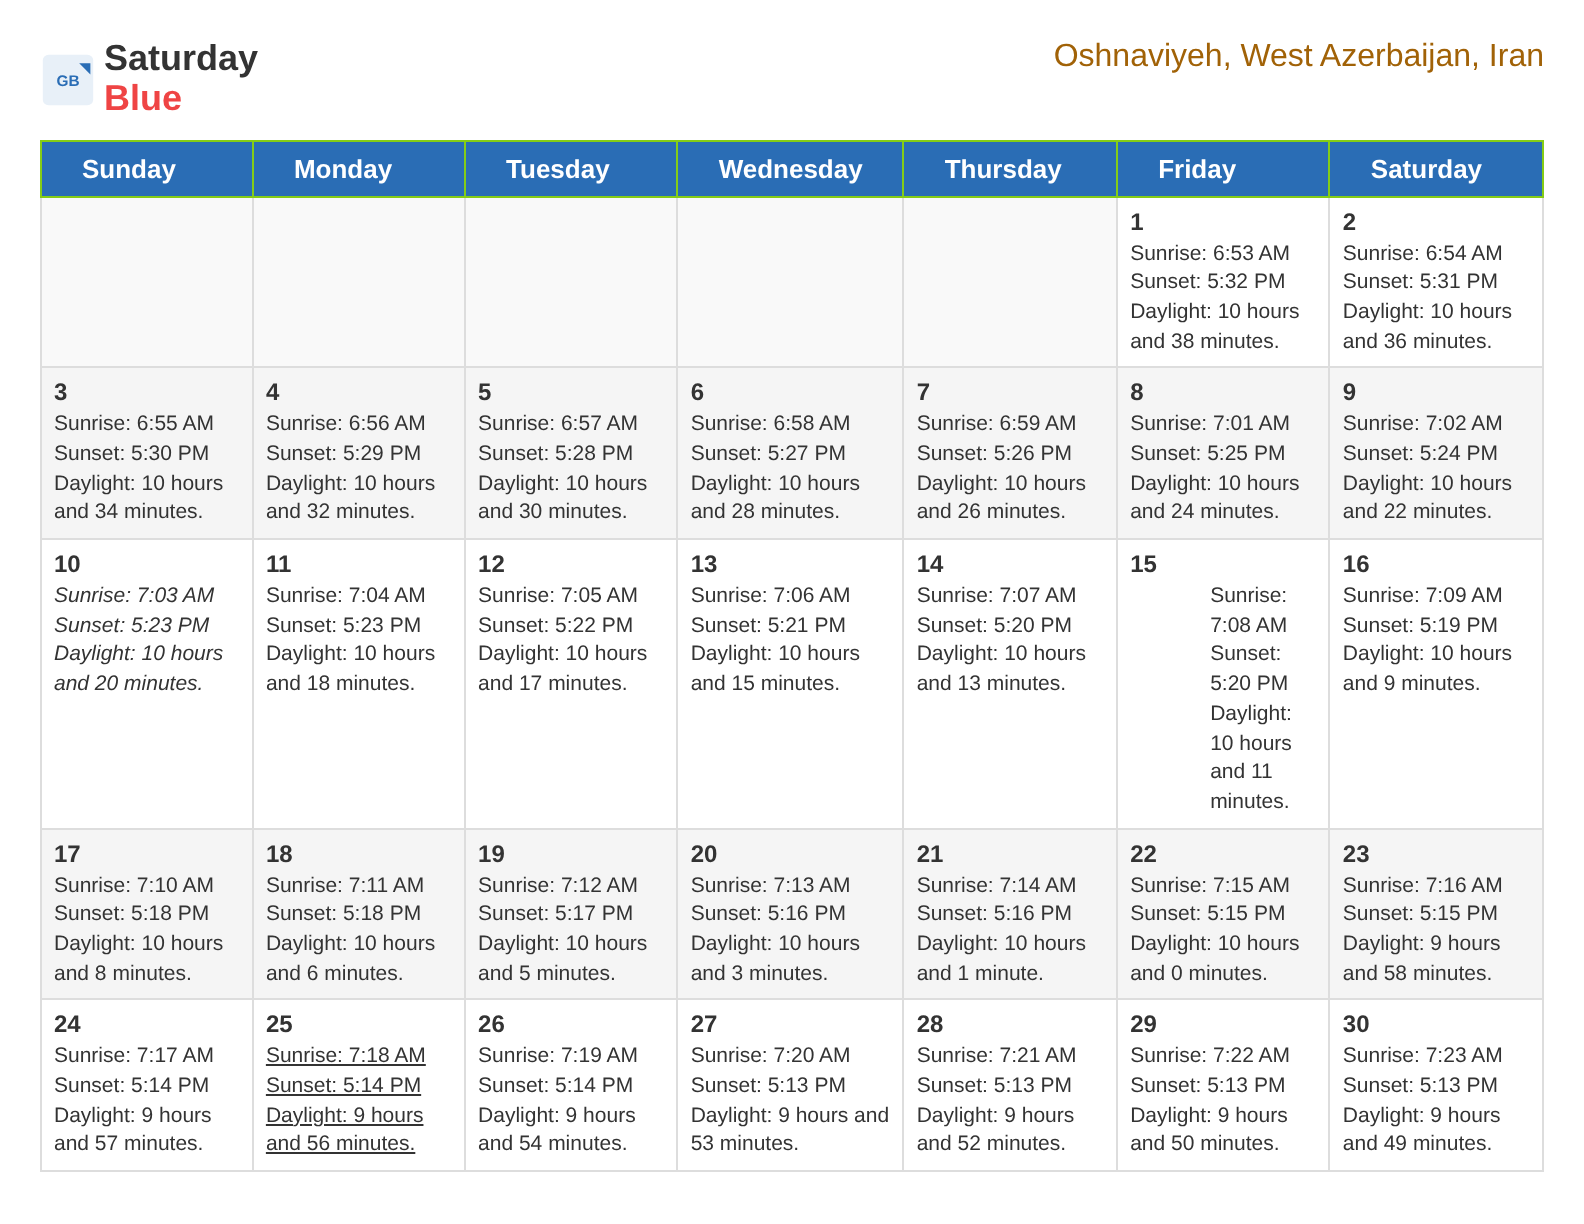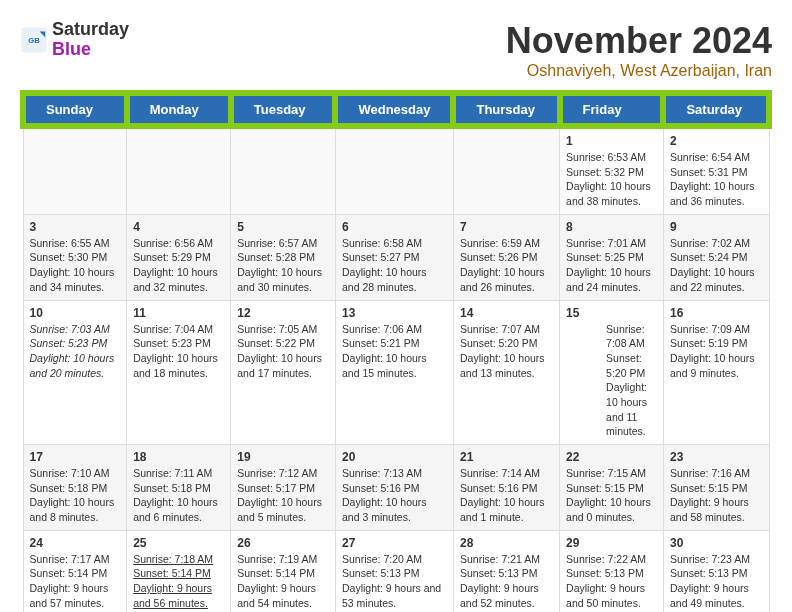--- a/index.html
+++ b/index.html
@@ -21,21 +21,21 @@
       display: flex;
       align-items: center;
       gap: 4px;
     }
     .logo-text {
       font-size: 18px;
       font-weight: bold;
       line-height: 1.1;
     }
     .logo-general { color: #333; }
-    .logo-blue { color: #a21caf; }
+    .logo-blue { color: #ef4444; }
     .logo-icon {
       width: 28px;
       height: 28px;
     }
     .title-section {
       text-align: right;
     }
     .month-title {
       font-size: 36px;
       font-weight: bold;
@@ -50,21 +50,21 @@
       border-collapse: collapse;
       border: 1px solid #ccc;
     }
     .calendar th {
       background-color: #2a6db5;
       color: #fff;
       font-size: 13px;
       font-weight: bold;
       padding: 6px 20px;
       text-align: left;
-      border: 6px solid #84cc16;
+      border: 1px solid #84cc16;
     }
     .calendar td {
       border: 1px solid #ddd;
       vertical-align: top;
       padding: 5px 6px;
       font-size: 11px;
       color: #333;
       width: calc(100%/7);
       min-height: 80px;
       background: #fff;
@@ -103,21 +103,20 @@
       <rect x="2" y="2" width="36" height="36" rx="4" fill="#e8f0f8"></rect>
       <text x="20" y="24" text-anchor="middle" font-size="11" font-weight="bold" fill="#2a6db5">GB</text>
       <polygon points="28,8 36,8 36,16" fill="#2a6db5"></polygon>
     </svg>
     <div class="logo-text">
       <div class="logo-general">Saturday</div>
       <div class="logo-blue">Blue</div>
     </div>
   </div>
   <div class="title-section">
-    <div class="month-title">November 2024</div>
     <div class="location">Oshnaviyeh, West Azerbaijan, Iran</div>
   </div>
 </div>
 
 <table class="calendar">
   <thead>
     <tr>
     <th>Sunday</th>
         <th>Monday</th>
         <th>Tuesday</th>

